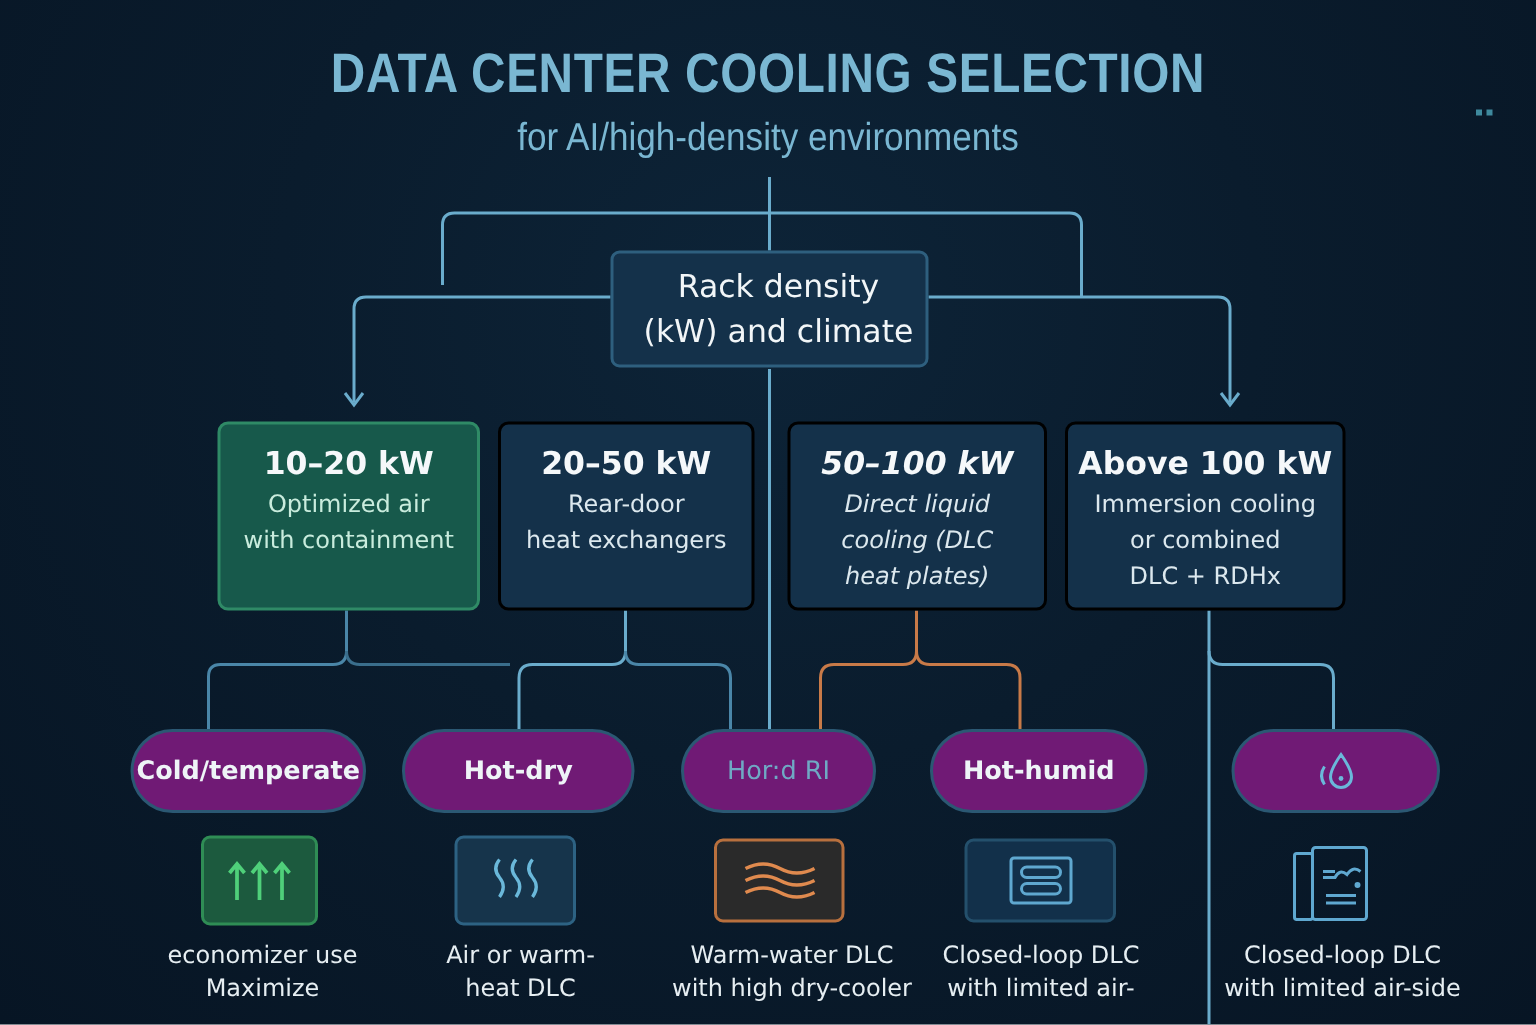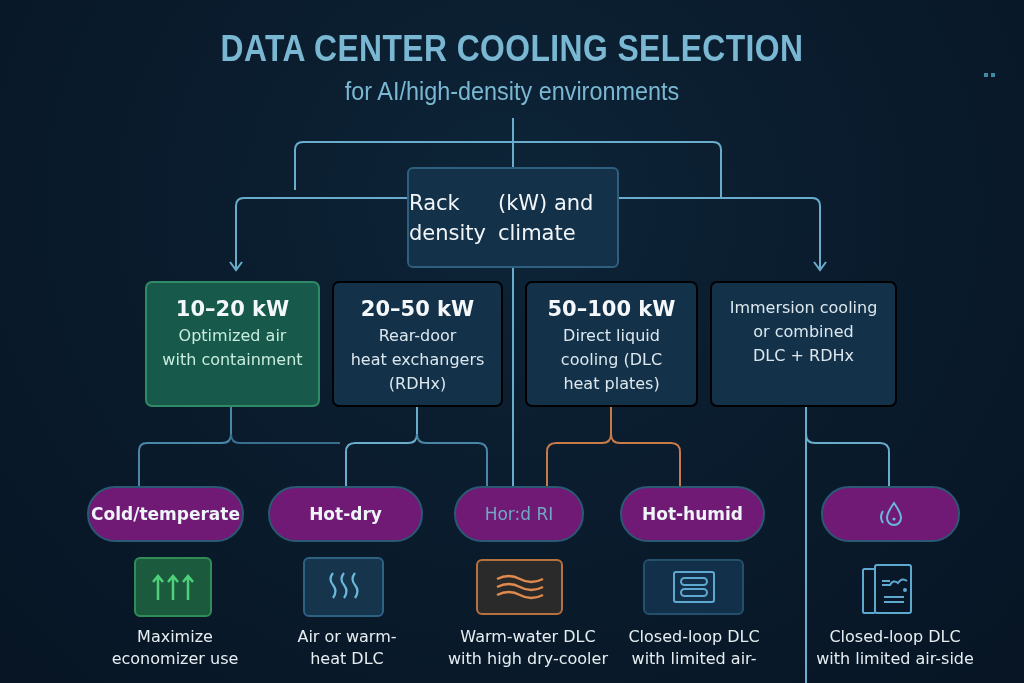--- a/index.html
+++ b/index.html
@@ -20,24 +20,24 @@
     }
     .subtitle {
       left: 0; width: 1024px; top: 76px; text-align: center;
       font-family: "Liberation Sans", sans-serif;
       font-size: 26px; color: #7ab7d2; transform: scaleX(0.9);
     }
     .deco-dots { left: 984px; top: 62px; width: 14px; height: 4px; }
     .deco-dots span { display: inline-block; width: 4px; height: 4px; background: #3f8a9e; margin-right: 3px; }
 
     .root-box {
-      left: 407px; top: 167px; width: 212px; height: 101px;
+      left: 407px; top: 167px; width: 212px; height: 78px;
       background: #14314a; border: 2px solid #2e5f7e; border-radius: 6px;
-      display: flex; align-items: center; justify-content: center;
-      font-size: 21px; line-height: 30px; color: #f2f6f8;
+      display: flex; flex-direction: column; align-items: center; justify-content: center;
+      font-size: 21px; line-height: 30px; color: #f2f6f8; padding-left: 12px;
     }
     .tier {
       top: 281px; height: 126px; border-radius: 7px;
       background: #14314a; border: 2px solid #000000;
       text-align: center; padding-top: 12px;
     }
     .tier.green { background: #17594b; border-color: #2f8a66; }
     .tier .kw { font-size: 21px; font-weight: bold; color: #f5f8fa; line-height: 28px; }
     .tier .desc { font-size: 16px; line-height: 22px; color: #dce8ee; margin-top: 2px; }
     .tier.green .desc { color: #c9ecdd; }
@@ -104,29 +104,29 @@
 
 <div class="abs tier green" style="left:145px;width:175px;">
   <div class="kw">10–20 kW</div>
   <div class="desc">Optimized air</div>
   <div class="desc">with containment</div>
 </div>
 <div class="abs tier" style="left:332px;width:171px;">
   <div class="kw">20–50 kW</div>
   <div class="desc">Rear-door</div>
   <div class="desc">heat exchangers</div>
-  <div class="desc">(RDHx)</div>
-</div>
-<div class="abs tier" style="left:525px;width:173px;">
+</div>
+<div class="abs tier" style="left:525px;width:173px;font-style:italic;">
   <div class="kw">50–100 kW</div>
   <div class="desc">Direct liquid</div>
   <div class="desc">cooling (DLC</div>
   <div class="desc">heat plates)</div>
 </div>
 <div class="abs tier" style="left:710px;width:187px;">
+  <div class="kw">Above 100 kW</div>
   <div class="desc">Immersion cooling</div>
   <div class="desc">or combined</div>
   <div class="desc">DLC + RDHx</div>
 </div>
 
 <div class="abs pill" style="left:87px;width:157px;">
   <span>Cold/temperate</span>
 </div>
 <div class="abs pill" style="left:268px;width:155px;">
   <span>Hot-dry</span>
@@ -177,22 +177,22 @@
   <svg width="56" height="56" viewBox="0 0 56 56" fill="none" stroke="#5fa8d0" stroke-width="2">
     <rect x="3" y="8" width="12" height="44" rx="1.5"></rect>
     <rect x="15" y="4" width="36" height="48" rx="2"></rect>
     <path d="M22 20 H30 M22 24 H30 Q33 18 38 22 Q42 16 47 20"></path>
     <path d="M24 36 H44 M24 41 H44"></path>
     <circle cx="45" cy="29" r="1" fill="#5fa8d0"></circle>
   </svg>
 </div>
 
 <div class="abs caption" style="left:90px;width:170px;">
+  <div>economizer use</div>
   <div>Maximize</div>
-  <div>economizer use</div>
 </div>
 <div class="abs caption" style="left:272px;width:150px;">
   <div>Air or warm-</div>
   <div>heat DLC</div>
 </div>
 <div class="abs caption" style="left:440px;width:176px;">
   <div>Warm-water DLC</div>
   <div>with high dry-cooler</div>
 </div>
 <div class="abs caption" style="left:618px;width:152px;">

